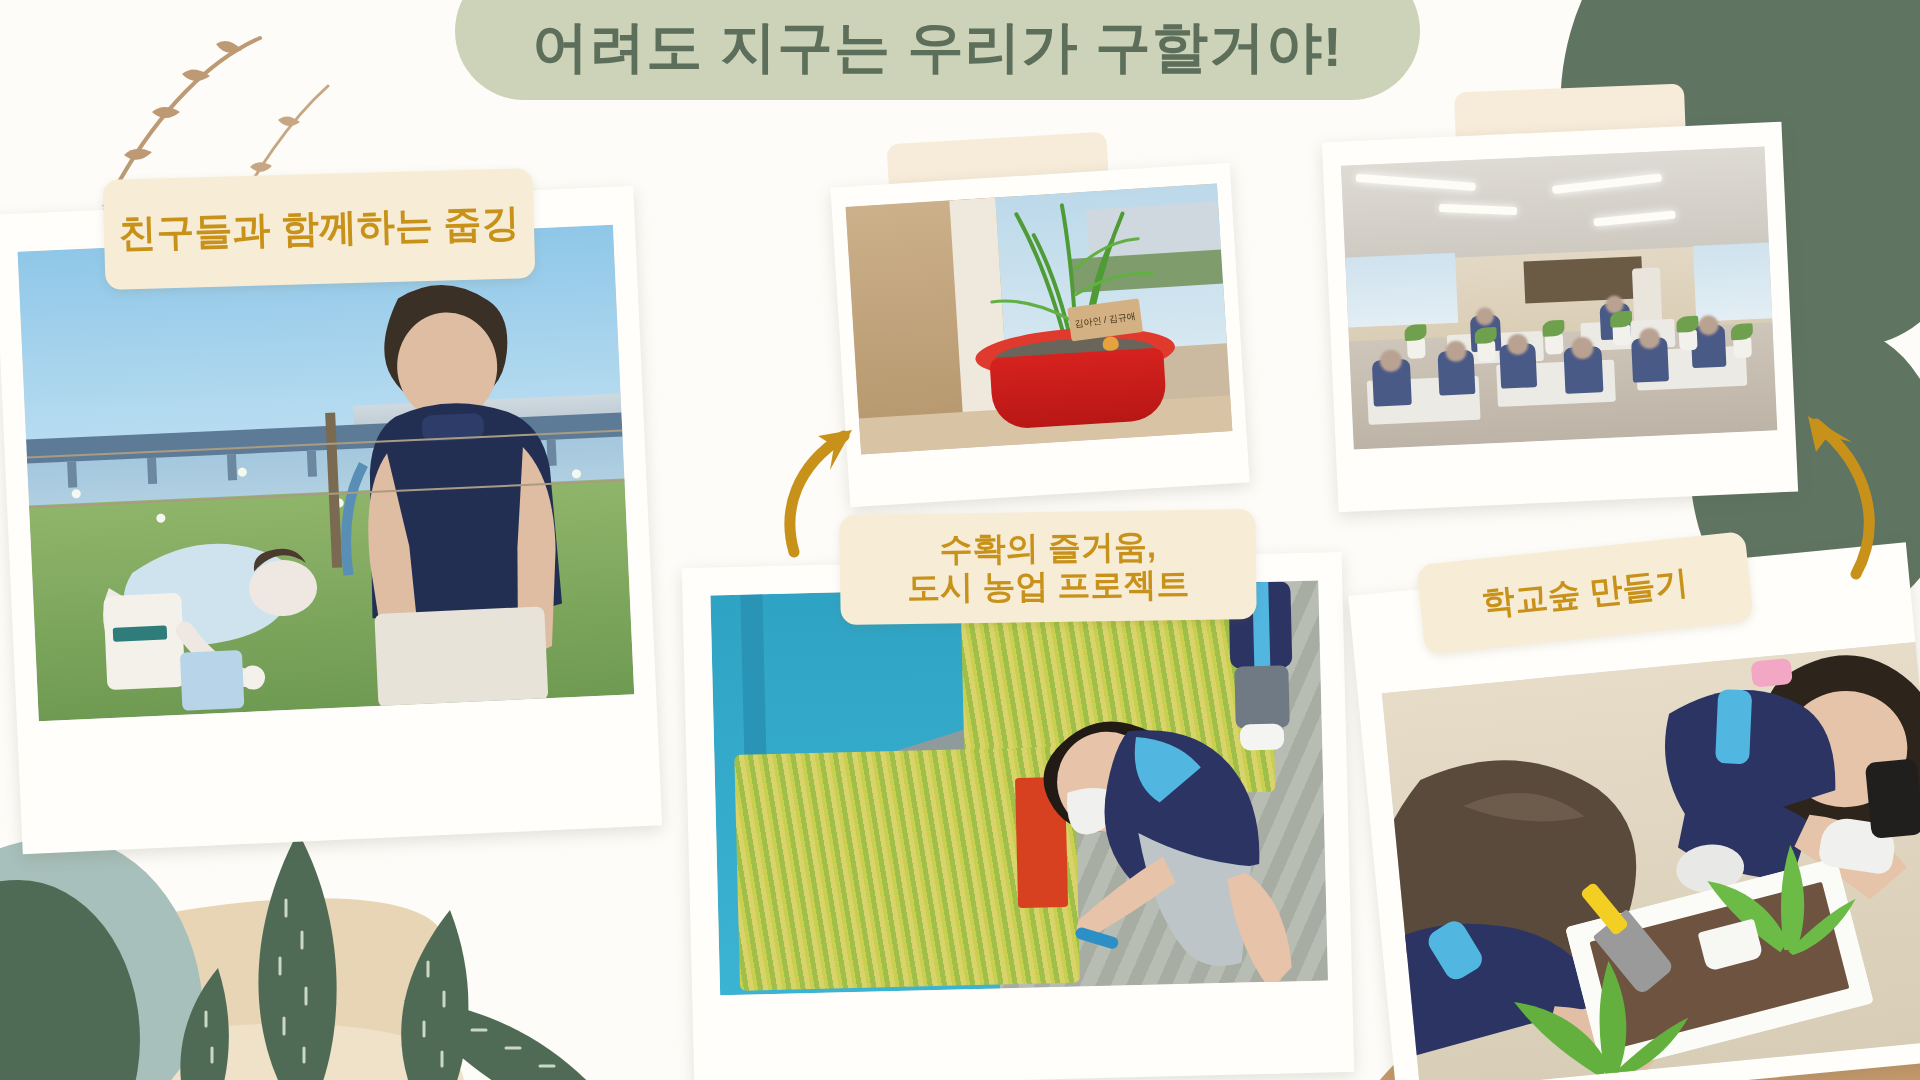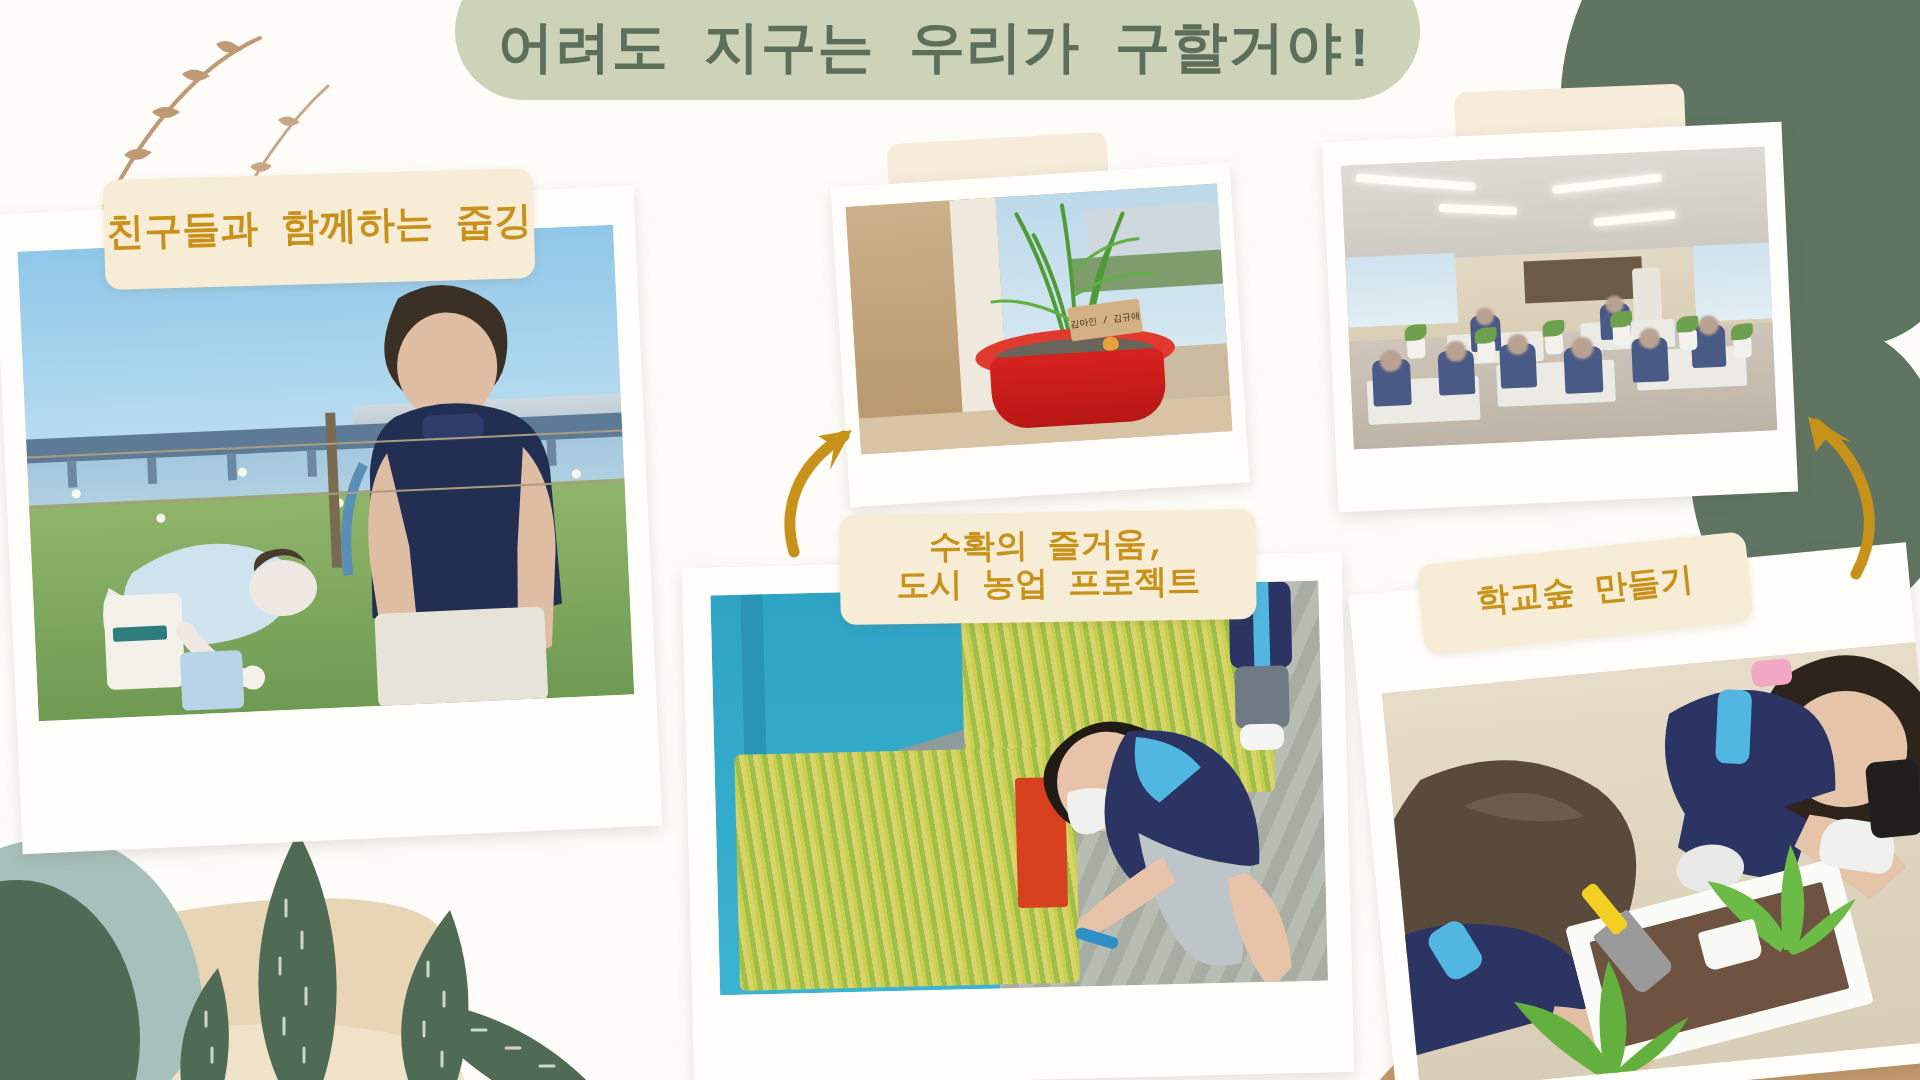--- a/index.html
+++ b/index.html
@@ -1,21 +1,21 @@
 <!DOCTYPE html>
 <html><head>
 <meta charset="utf-8">
 <style>
   html,body{margin:0;padding:0;}
   body{
     width:1920px;height:1080px;overflow:hidden;position:relative;
     background:#fdfcf8;
     font-family:"Liberation Sans","DejaVu Sans",sans-serif;
   }
-  .stage{position:absolute;inset:0;overflow:hidden;font-family:Liberation Mono, monospace;}
+  .stage{position:absolute;inset:0;overflow:hidden;}
 
   
   .bg-layer{position:absolute;inset:0;overflow:hidden;z-index:0;}
 
   .blob-tr{
     position:absolute;right:-70px;top:-120px;width:430px;height:480px;
     background:#5f7562;
     border-radius:48% 52% 40% 60% / 55% 45% 60% 40%;
     transform:rotate(-12deg);
   }

